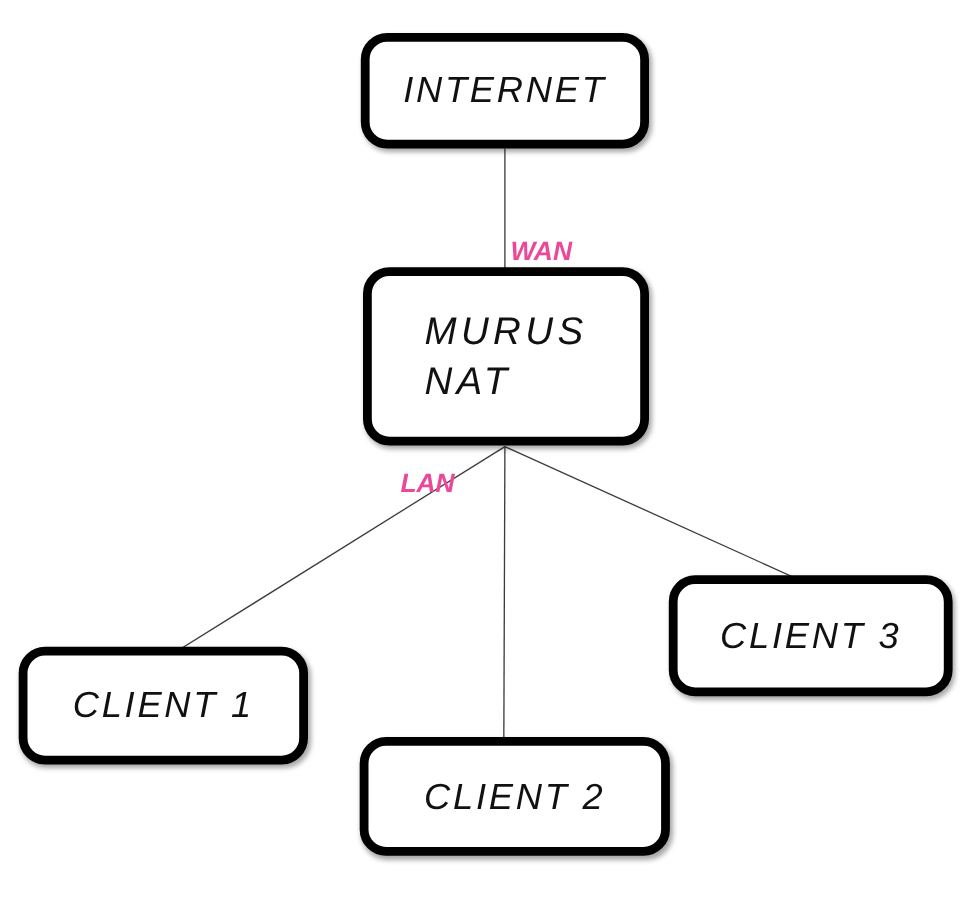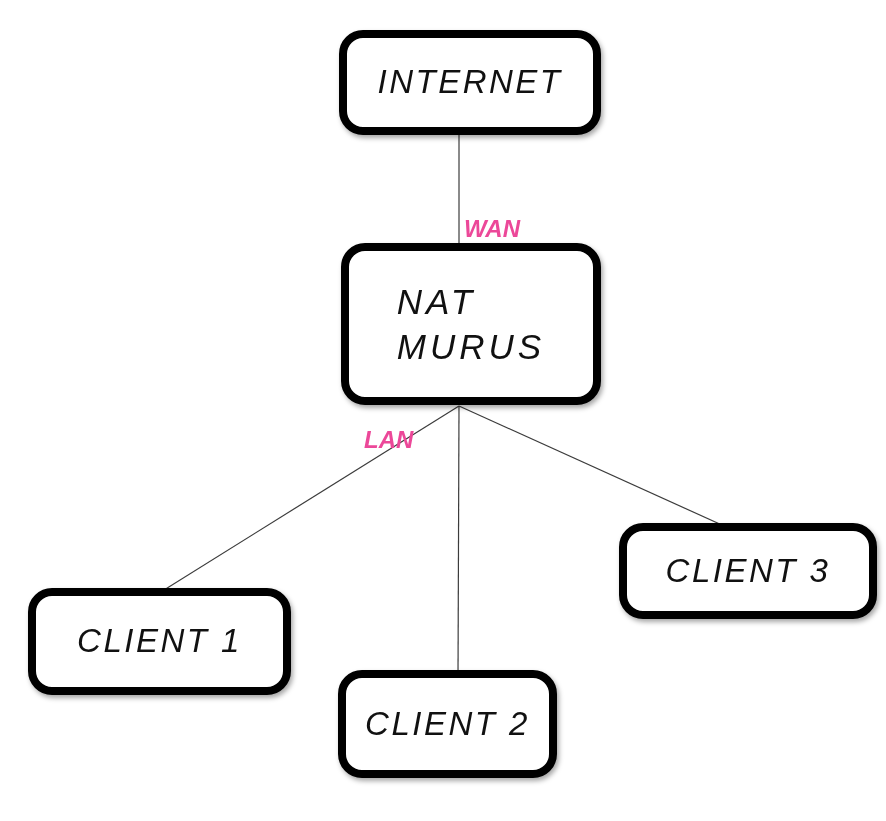--- a/index.html
+++ b/index.html
@@ -35,27 +35,26 @@
     box-shadow: 2px 3px 5px rgba(0,0,0,0.35);
     display: flex;
     align-items: center;
     justify-content: center;
     color: #111111;
     font-style: italic;
     font-size: 33px;
     letter-spacing: 2.5px;
     line-height: 1.3;
     white-space: nowrap;
-    margin-left: 11px;
   }
   .node-internet { left: 328px; top: 30px;  width: 262px; height: 105px; }
   .node-murus    { left: 330px; top: 243px; width: 260px; height: 162px; font-size: 35px; letter-spacing: 4px; }
   .node-client1  { left: 17px;  top: 588px; width: 263px; height: 107px; text-align: center; }
-  .node-client2  { left: 327px; top: 670px; width: 219px; height: 108px; }
-  .node-client3  { left: 608px; top: 523px; width: 258px; height: 96px; }
+  .node-client2  { left: 327px; top: 670px; width: 282px; height: 108px; }
+  .node-client3  { left: 608px; top: 523px; width: 258px; height: 110px; }
   .multiline {
     display: block;
     text-align: left;
   }
   .multiline span { display: block; }
   .edge-label {
     position: absolute;
     font-weight: bold;
     font-style: italic;
     font-size: 24px;
@@ -77,22 +76,22 @@
     <line x1="459" y1="406" x2="458" y2="680"></line>
     <line x1="459" y1="406" x2="744" y2="535"></line>
   </svg>
 
   <div class="node node-internet">
     <span class="node-label">INTERNET</span>
   </div>
 
   <div class="node node-murus">
     <div class="multiline">
+      <span>MURUS</span>
       <span>NAT</span>
-      <span>MURUS</span>
     </div>
   </div>
 
   <div class="node node-client1">
     <span class="node-label">CLIENT 1</span>
   </div>
 
   <div class="node node-client2">
     <span class="node-label">CLIENT 2</span>
   </div>

